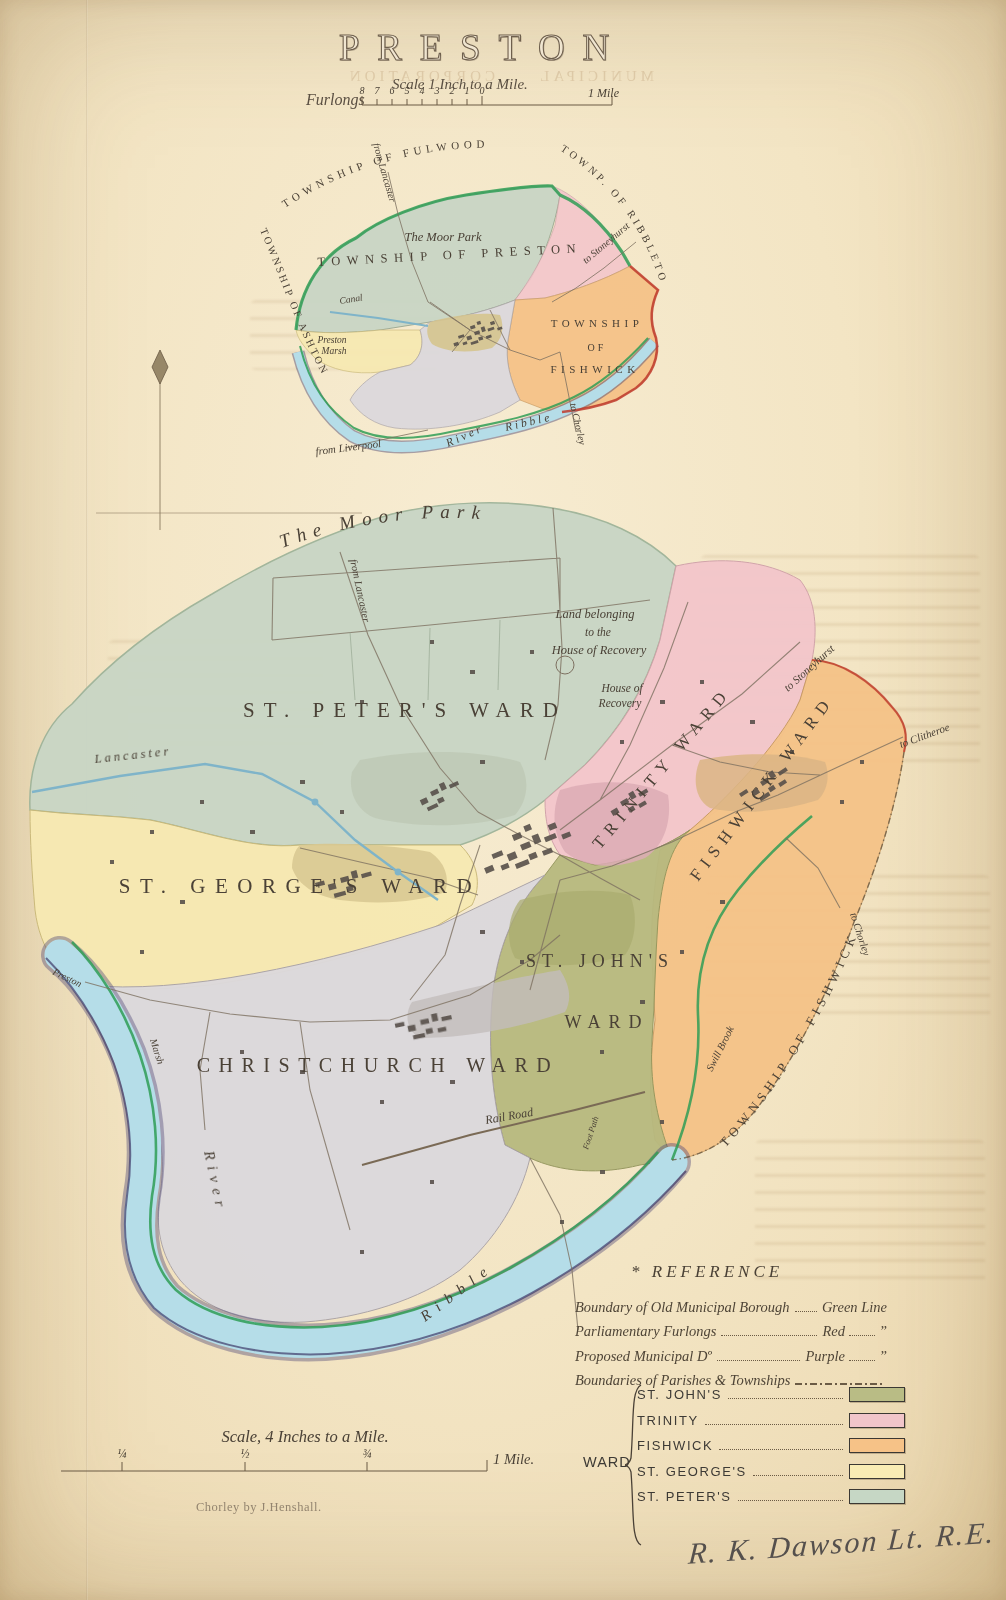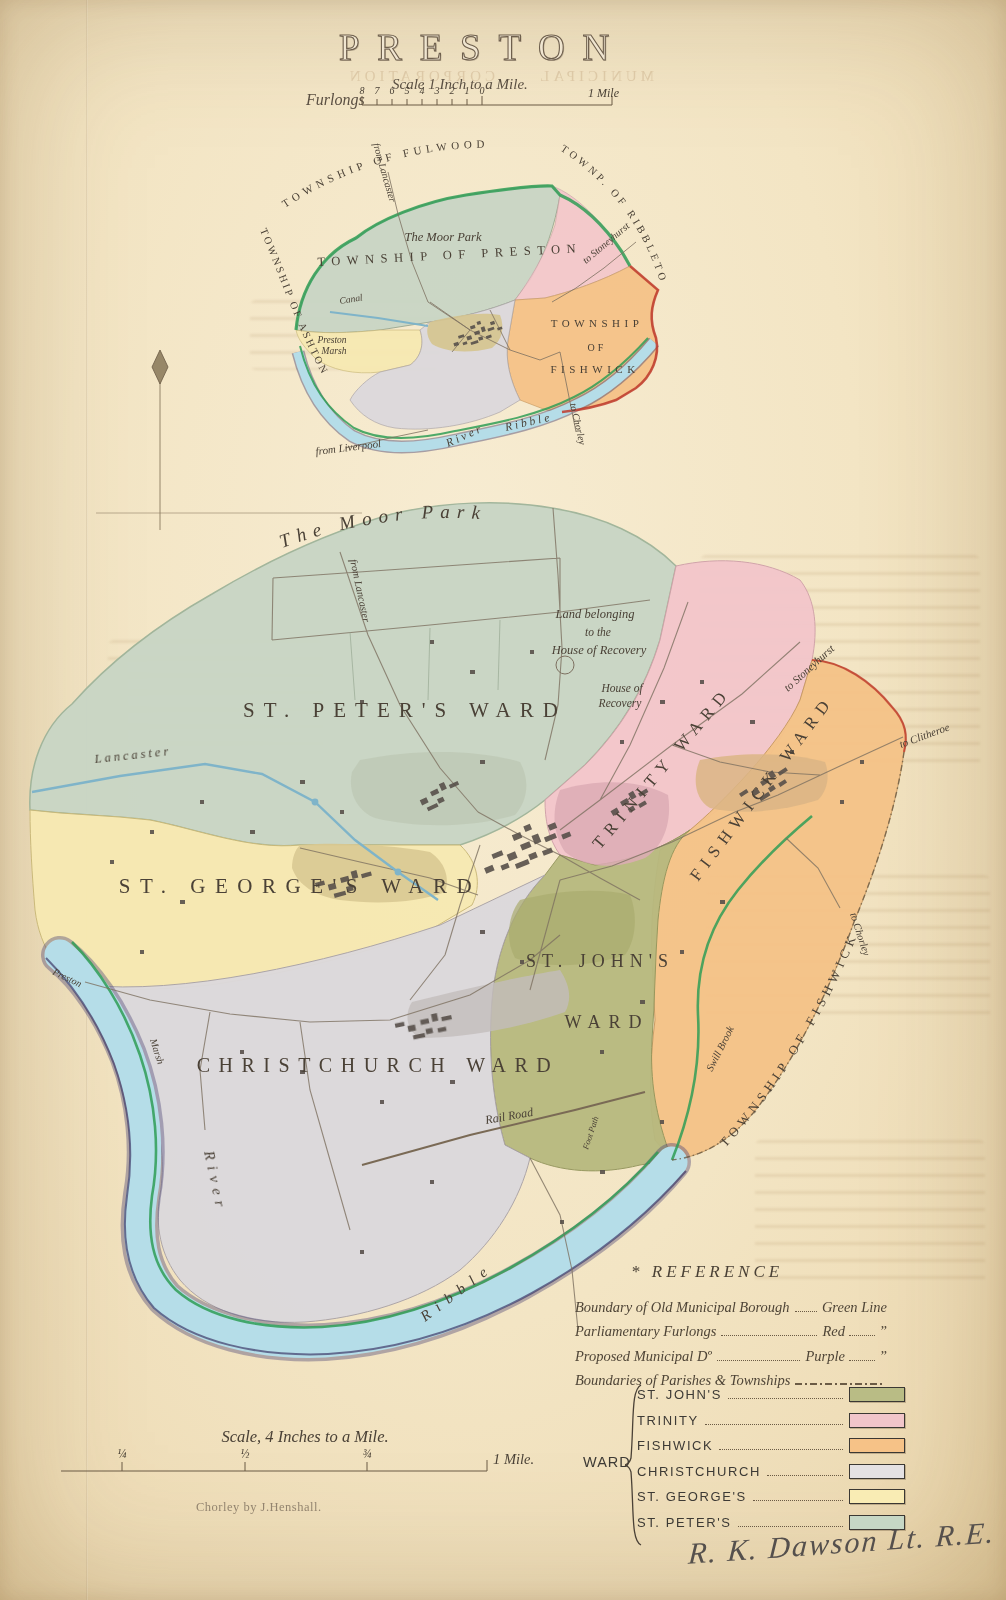--- a/index.html
+++ b/index.html
@@ -292,25 +292,20 @@
       <span class="ward-name">TRINITY</span>
         <span class="ward-leader"></span>
       <span class="swatch" style="background: rgb(241, 197, 202);"></span>
     </div>
     <div class="ward-row">
       <span class="ward-name">FISHWICK</span>
         <span class="ward-leader"></span>
       <span class="swatch" style="background: rgb(246, 194, 135);"></span>
     </div>
     <div class="ward-row">
-      <span class="ward-name">CHRISTCHURCH</span>
-        <span class="ward-leader"></span>
-      <span class="swatch" style="background: rgb(228, 225, 227);"></span>
-    </div>
-    <div class="ward-row">
       <span class="ward-name">ST. GEORGE'S</span>
         <span class="ward-leader"></span>
       <span class="swatch" style="background: rgb(249, 236, 180);"></span>
     </div>
     <div class="ward-row">
       <span class="ward-name">ST. PETER'S</span>
         <span class="ward-leader"></span>
       <span class="swatch" style="background: rgb(198, 215, 197);"></span>
     </div>
   </div>

